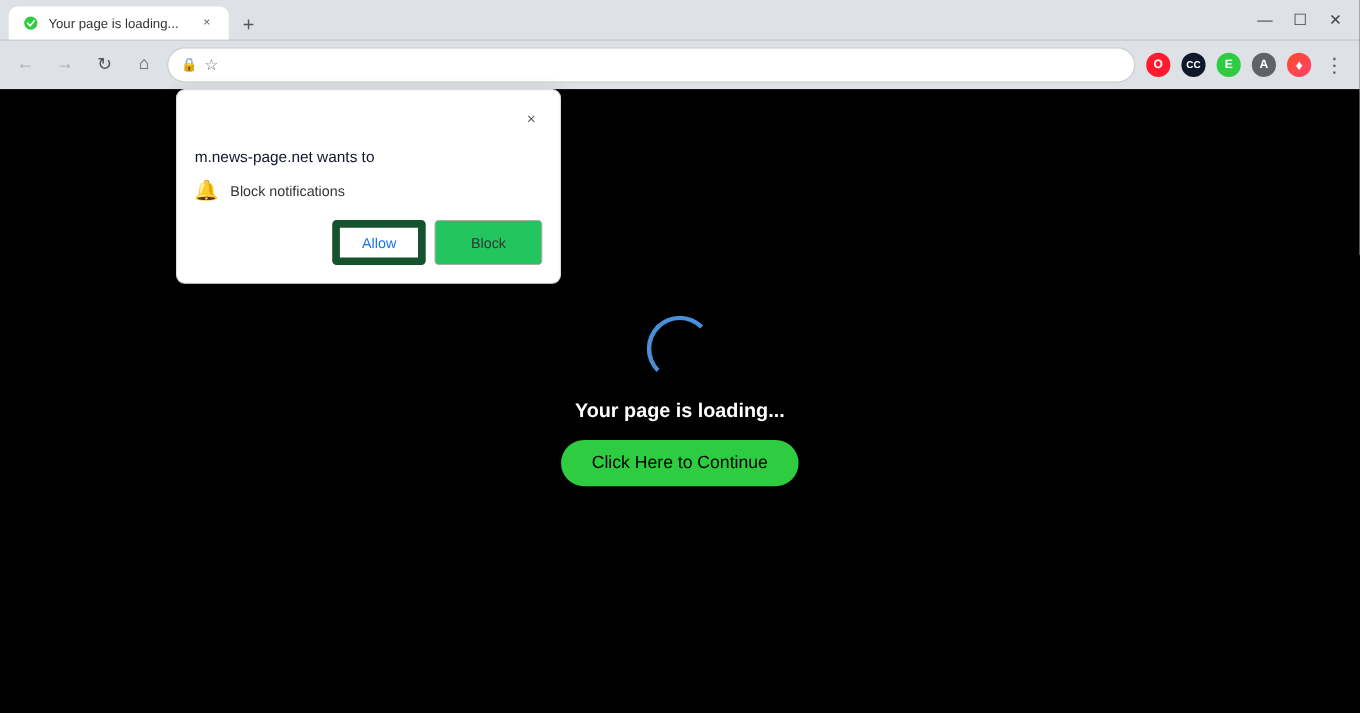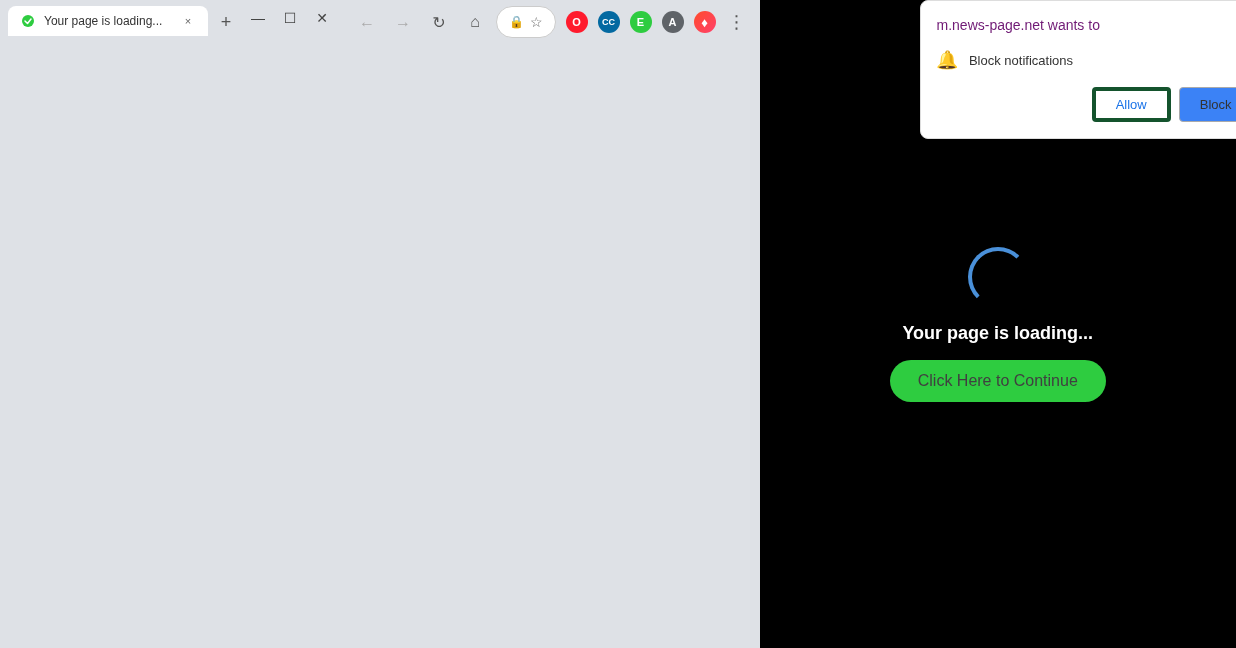--- a/index.html
+++ b/index.html
@@ -1,19 +1,19 @@
 <!DOCTYPE html>
 <html><head>
   <meta charset="utf-8">
   <style>
     * { margin: 0; padding: 0; box-sizing: border-box; }
     body { width: 1236px; height: 648px; overflow: hidden; font-family: Arial, sans-serif; background: #dee1e6; }
 
     
-    .browser-window { width: 1236px; height: 648px; display: flex; flex-direction: row; }
+    .browser-window { width: 1236px; height: 648px; display: flex; flex-direction: column; }
 
     .title-bar {
       height: 36px;
       background: #dee1e6;
       display: flex;
       align-items: center;
       padding: 0 8px;
       gap: 4px;
     }
 
@@ -205,21 +205,21 @@
     }
 
     .loading-text {
       color: #fff;
       font-size: 18px;
       font-weight: bold;
     }
 
     .continue-btn {
       background: #2ecc40;
-      color: #404040;
+      color: #000000;
       border: none;
       border-radius: 24px;
       padding: 12px 28px;
       font-size: 16px;
       font-weight: 500;
       cursor: pointer;
     }
 
     
     .notification-popup {
@@ -237,21 +237,22 @@
 
     .popup-header {
       display: flex;
       justify-content: space-between;
       align-items: flex-start;
       margin-bottom: 12px;
     }
 
     .popup-title {
       font-size: 14px;
-      color: #701a75;
+      color: #0f172a;
+      margin-top: 36px;
     }
 
     .popup-close {
       width: 20px;
       height: 20px;
       display: flex;
       align-items: center;
       justify-content: center;
       cursor: pointer;
       color: #666;
@@ -276,34 +277,34 @@
       color: #333;
     }
 
     .popup-buttons {
       display: flex;
       justify-content: flex-end;
       gap: 8px;
     }
 
     .allow-btn {
-      border: 4px solid #14532d;
+      border: 7px solid #14532d;
       background: #fff;
       border-radius: 4px;
       padding: 6px 20px;
       font-size: 13px;
       color: #1a73e8;
       cursor: pointer;
     }
 
     .block-btn {
       border: 1px solid #aaa;
-      background: #3b82f6;
+      background: #22c55e;
       border-radius: 4px;
-      padding: 6px 20px;
+      padding: 6px 32px;
       font-size: 13px;
       color: #333;
       cursor: pointer;
     }
 
     
     .tab-divider {
       height: 1px;
       background: #bbb;
     }
@@ -345,21 +346,21 @@
     <div class="address-bar">
       <span class="lock-icon">🔒</span>
       <span class="star-icon">☆</span>
     </div>
 
     <div class="toolbar-icons">
       <div class="toolbar-icon">
         <div class="icon-circle" style="background:#ff1b2d;">O</div>
       </div>
       <div class="toolbar-icon">
-        <div class="icon-circle" style="background:#0369a1; font-size:9px;">CC</div>
+        <div class="icon-circle" style="background:#0f172a; font-size:9px;">CC</div>
       </div>
       <div class="toolbar-icon">
         <div class="icon-circle" style="background:#2ecc40;">E</div>
       </div>
       <div class="toolbar-icon">
         <div class="icon-circle" style="background:#5f6368;">A</div>
       </div>
       <div class="toolbar-icon">
         <div class="icon-circle" style="background: linear-gradient(135deg,#ff4b2b,#ff416c); font-size:13px;">♦</div>
       </div>

